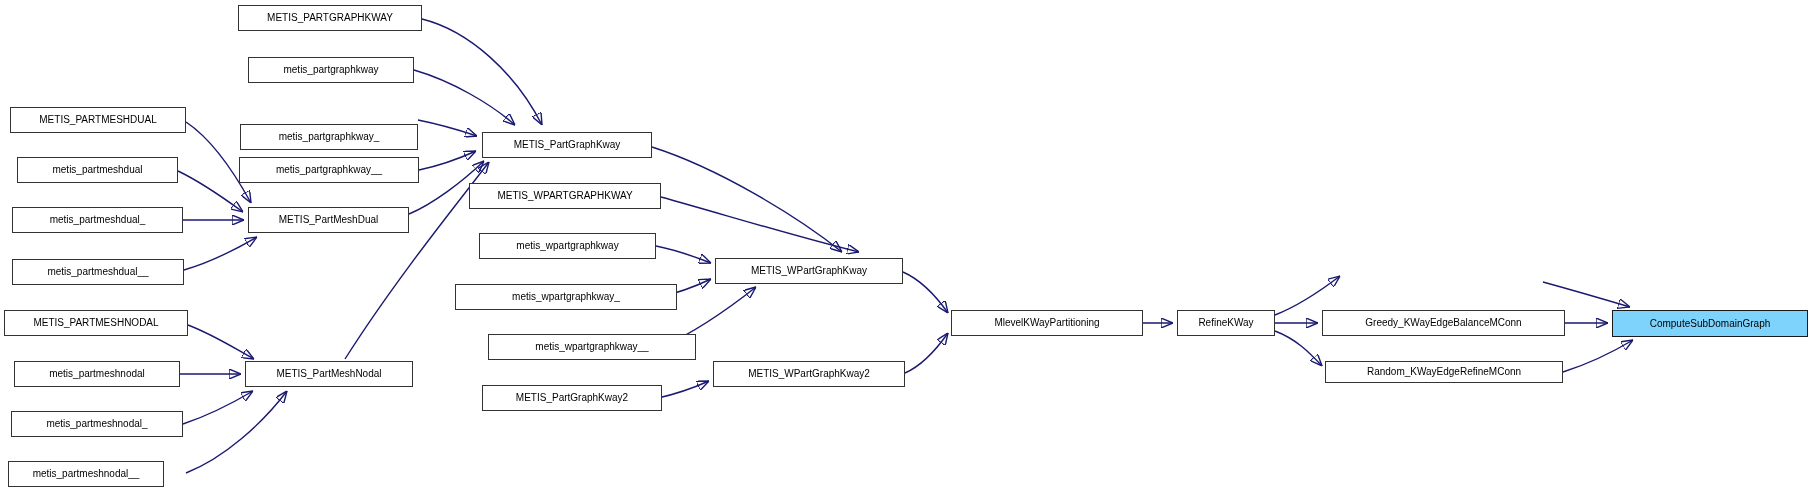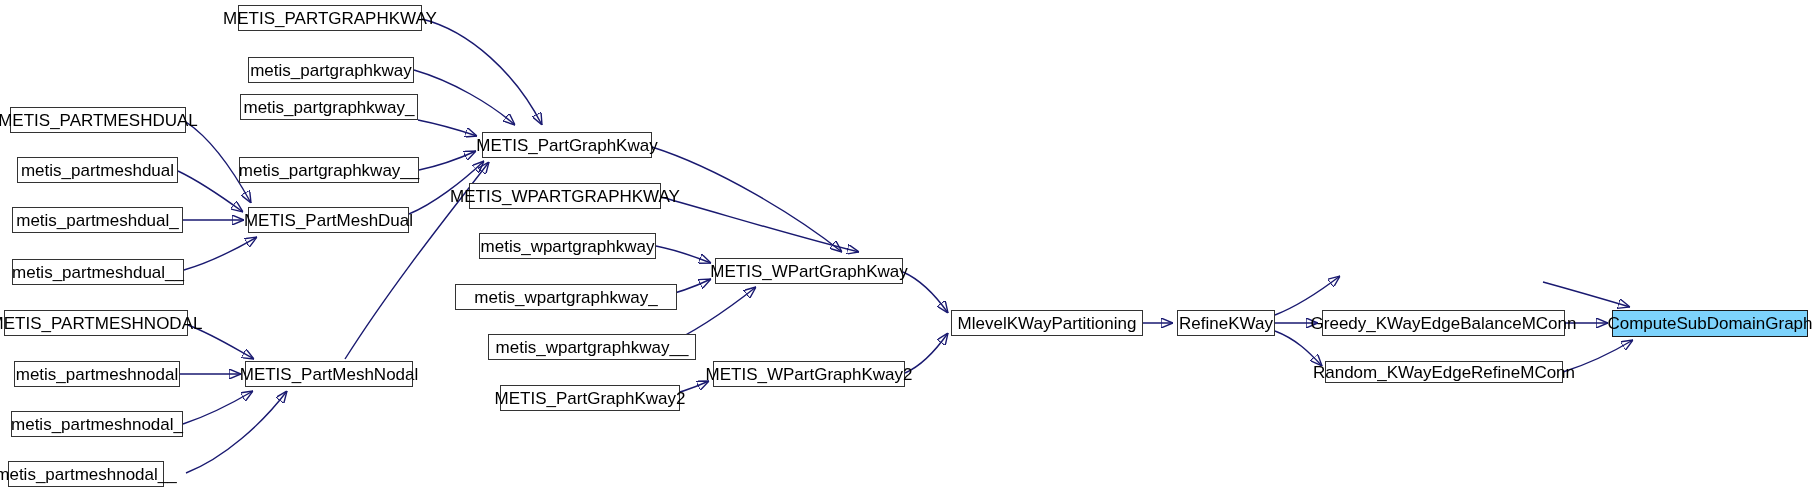--- a/index.html
+++ b/index.html
@@ -20,21 +20,21 @@
     fill: none;
     stroke: #191970;
     stroke-width: 1.4;
   }
   .node {
     position: absolute;
     box-sizing: border-box;
     background: #ffffff;
     border: 1.5px solid #333333;
     color: #000000;
-    font-size: 17px;
+    font-size: 10px;
     line-height: 1;
     display: flex;
     align-items: center;
     justify-content: center;
     white-space: nowrap;
     cursor: pointer;
   }
   .node.hl {
     background: #7dd3fc;
     border-color: #1a1a1a;
@@ -78,38 +78,38 @@
     <path d="M1275,315 C1298,306 1319,292 1340,276" marker-end="url(#arrow)"></path>
     <path d="M1275,323 L1318,323" marker-end="url(#arrow)"></path>
     <path d="M1275,331 C1296,339 1309,352 1322,366" marker-end="url(#arrow)"></path>
     <path d="M1543,282 C1572,290 1603,299 1630,307" marker-end="url(#arrow)"></path>
     <path d="M1565,323 L1608,323" marker-end="url(#arrow)"></path>
     <path d="M1563,372 C1588,364 1613,352 1633,340" marker-end="url(#arrow)"></path>
   </svg>
 
   <div class="node" style="left:238px;top:5px;width:184px;height:26px">METIS_PARTGRAPHKWAY</div>
   <div class="node" style="left:248px;top:57px;width:166px;height:26px">metis_partgraphkway</div>
-  <div class="node" style="left:240px;top:94px;width:178px;height:26px">metis_partgraphkway_</div>
+  <div class="node" style="left:240px;top:124px;width:178px;height:26px">metis_partgraphkway_</div>
   <div class="node" style="left:239px;top:157px;width:180px;height:26px">metis_partgraphkway__</div>
   <div class="node" style="left:10px;top:107px;width:176px;height:26px">METIS_PARTMESHDUAL</div>
   <div class="node" style="left:17px;top:157px;width:161px;height:26px">metis_partmeshdual</div>
   <div class="node" style="left:12px;top:207px;width:171px;height:26px">metis_partmeshdual_</div>
   <div class="node" style="left:12px;top:259px;width:172px;height:26px">metis_partmeshdual__</div>
   <div class="node" style="left:4px;top:310px;width:184px;height:26px">METIS_PARTMESHNODAL</div>
   <div class="node" style="left:14px;top:361px;width:166px;height:26px">metis_partmeshnodal</div>
   <div class="node" style="left:11px;top:411px;width:172px;height:26px">metis_partmeshnodal_</div>
   <div class="node" style="left:8px;top:461px;width:156px;height:26px">metis_partmeshnodal__</div>
   <div class="node" style="left:248px;top:207px;width:161px;height:26px">METIS_PartMeshDual</div>
   <div class="node" style="left:245px;top:361px;width:168px;height:26px">METIS_PartMeshNodal</div>
   <div class="node" style="left:482px;top:132px;width:170px;height:26px">METIS_PartGraphKway</div>
   <div class="node" style="left:469px;top:183px;width:192px;height:26px">METIS_WPARTGRAPHKWAY</div>
   <div class="node" style="left:479px;top:233px;width:177px;height:26px">metis_wpartgraphkway</div>
   <div class="node" style="left:455px;top:284px;width:222px;height:26px">metis_wpartgraphkway_</div>
   <div class="node" style="left:488px;top:334px;width:208px;height:26px">metis_wpartgraphkway__</div>
-  <div class="node" style="left:500px;top:385px;width:180px;height:26px">METIS_PartGraphKway2</div>
+  <div class="node" style="left:482px;top:385px;width:180px;height:26px">METIS_PartGraphKway2</div>
   <div class="node" style="left:715px;top:258px;width:188px;height:26px">METIS_WPartGraphKway</div>
   <div class="node" style="left:713px;top:361px;width:192px;height:26px">METIS_WPartGraphKway2</div>
   <div class="node" style="left:951px;top:310px;width:192px;height:26px">MlevelKWayPartitioning</div>
   <div class="node" style="left:1177px;top:310px;width:98px;height:26px">RefineKWay</div>
   <div class="node" style="left:1322px;top:310px;width:243px;height:26px">Greedy_KWayEdgeBalanceMConn</div>
   <div class="node" style="left:1325px;top:361px;width:238px;height:22px">Random_KWayEdgeRefineMConn</div>
   <div class="node hl" style="left:1612px;top:310px;width:196px;height:27px">ComputeSubDomainGraph</div>
 
 </div>
 

